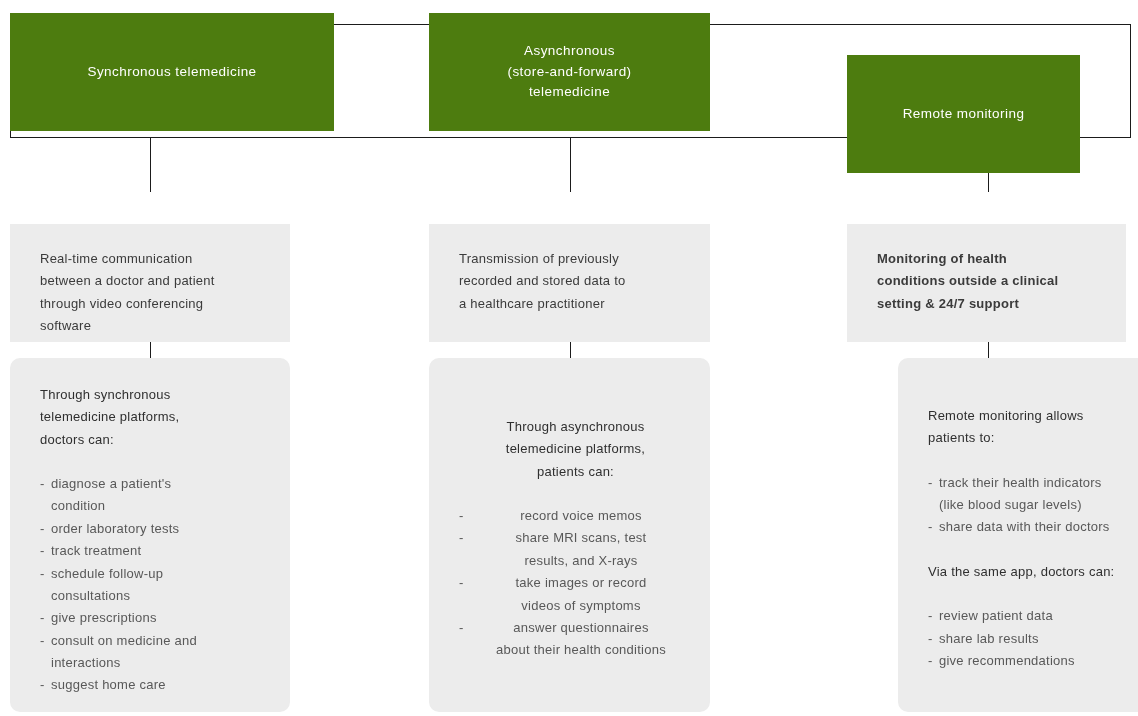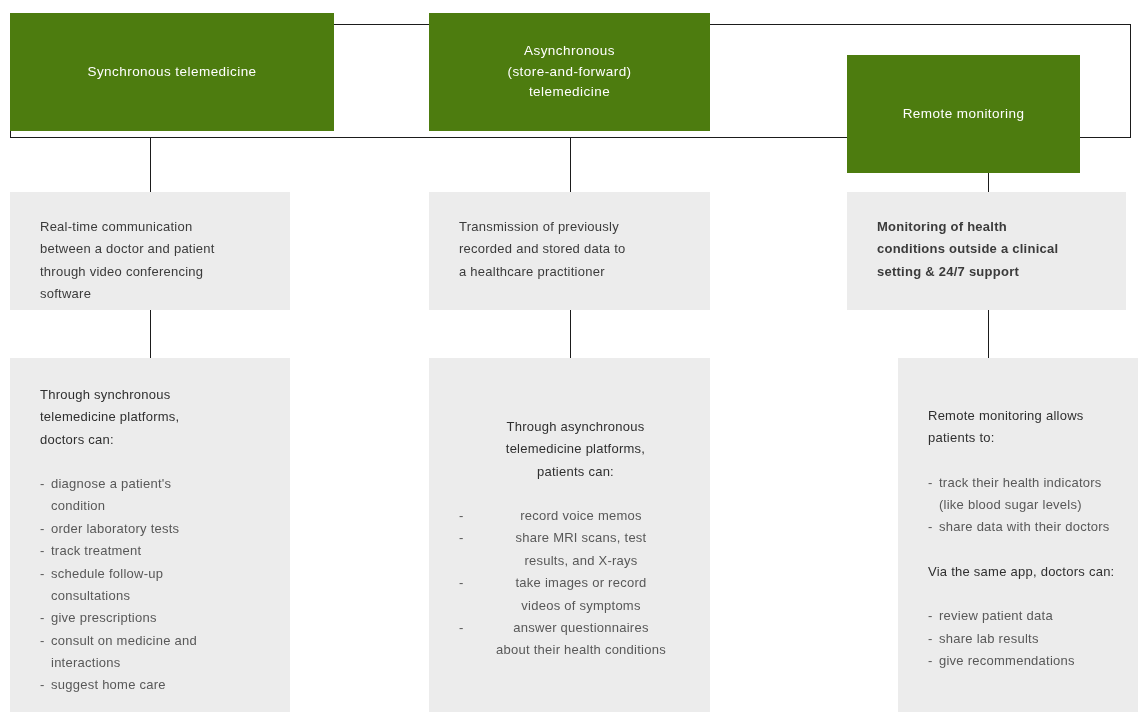--- a/index.html
+++ b/index.html
@@ -56,25 +56,27 @@
     color: #3b3b3b;
     font-size: 13px;
     line-height: 1.72;
     letter-spacing: 0.25px;
     white-space: pre-line;
   }
 
   
   .card-desc {
     padding: 24px 30px;
+    margin-top: 32px;
   }
 
   
   .card-detail {
     padding: 0 30px;
+    border-radius: 10px;
   }
   .detail-inner {
     position: absolute;
     left: 30px;
     right: 18px;
   }
   .detail-heading {
     color: #2f2f2f;
     font-size: 13px;
     line-height: 1.72;

